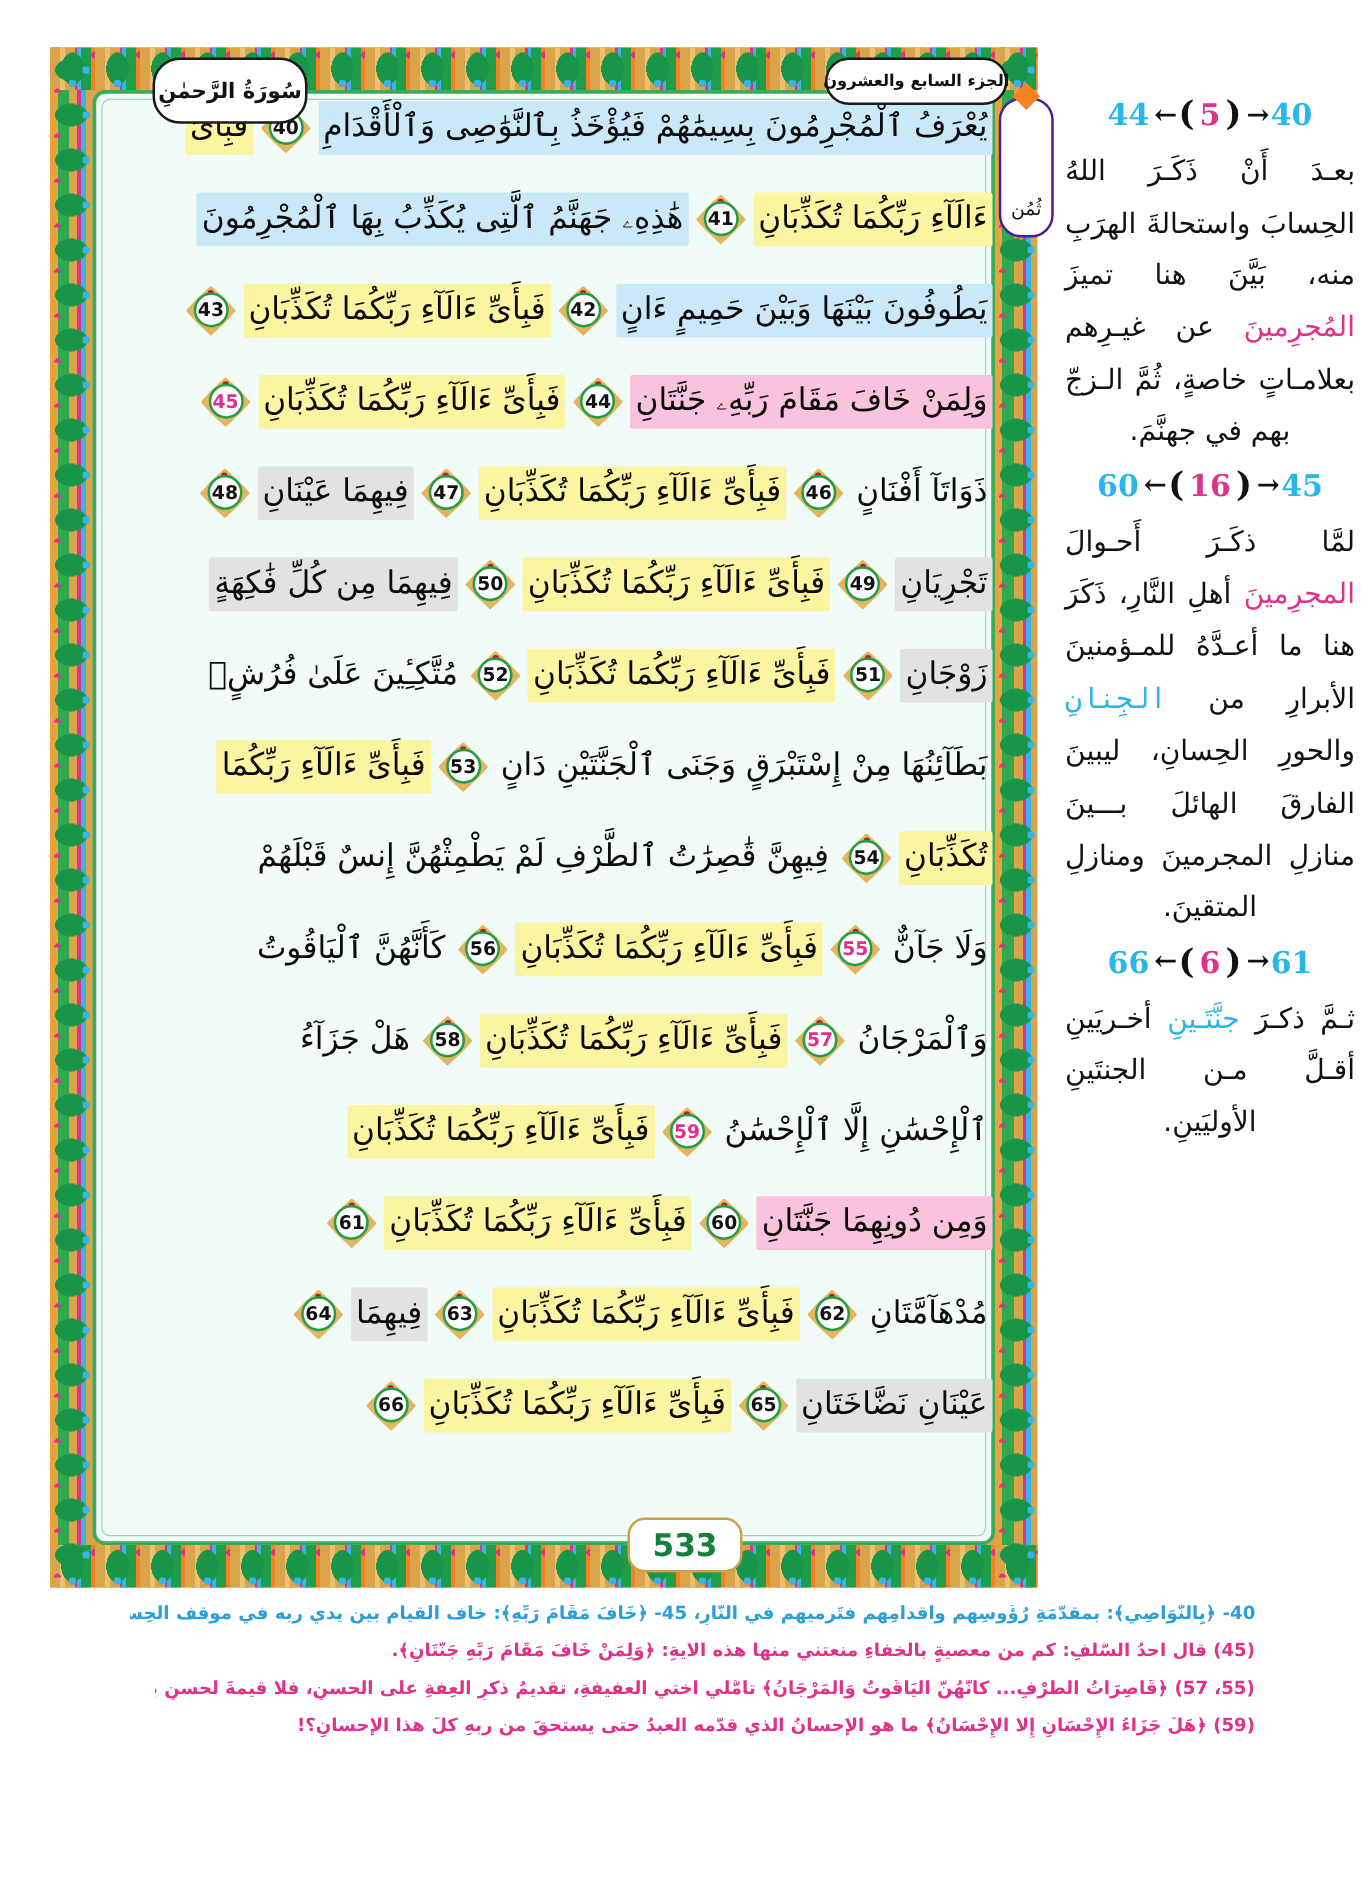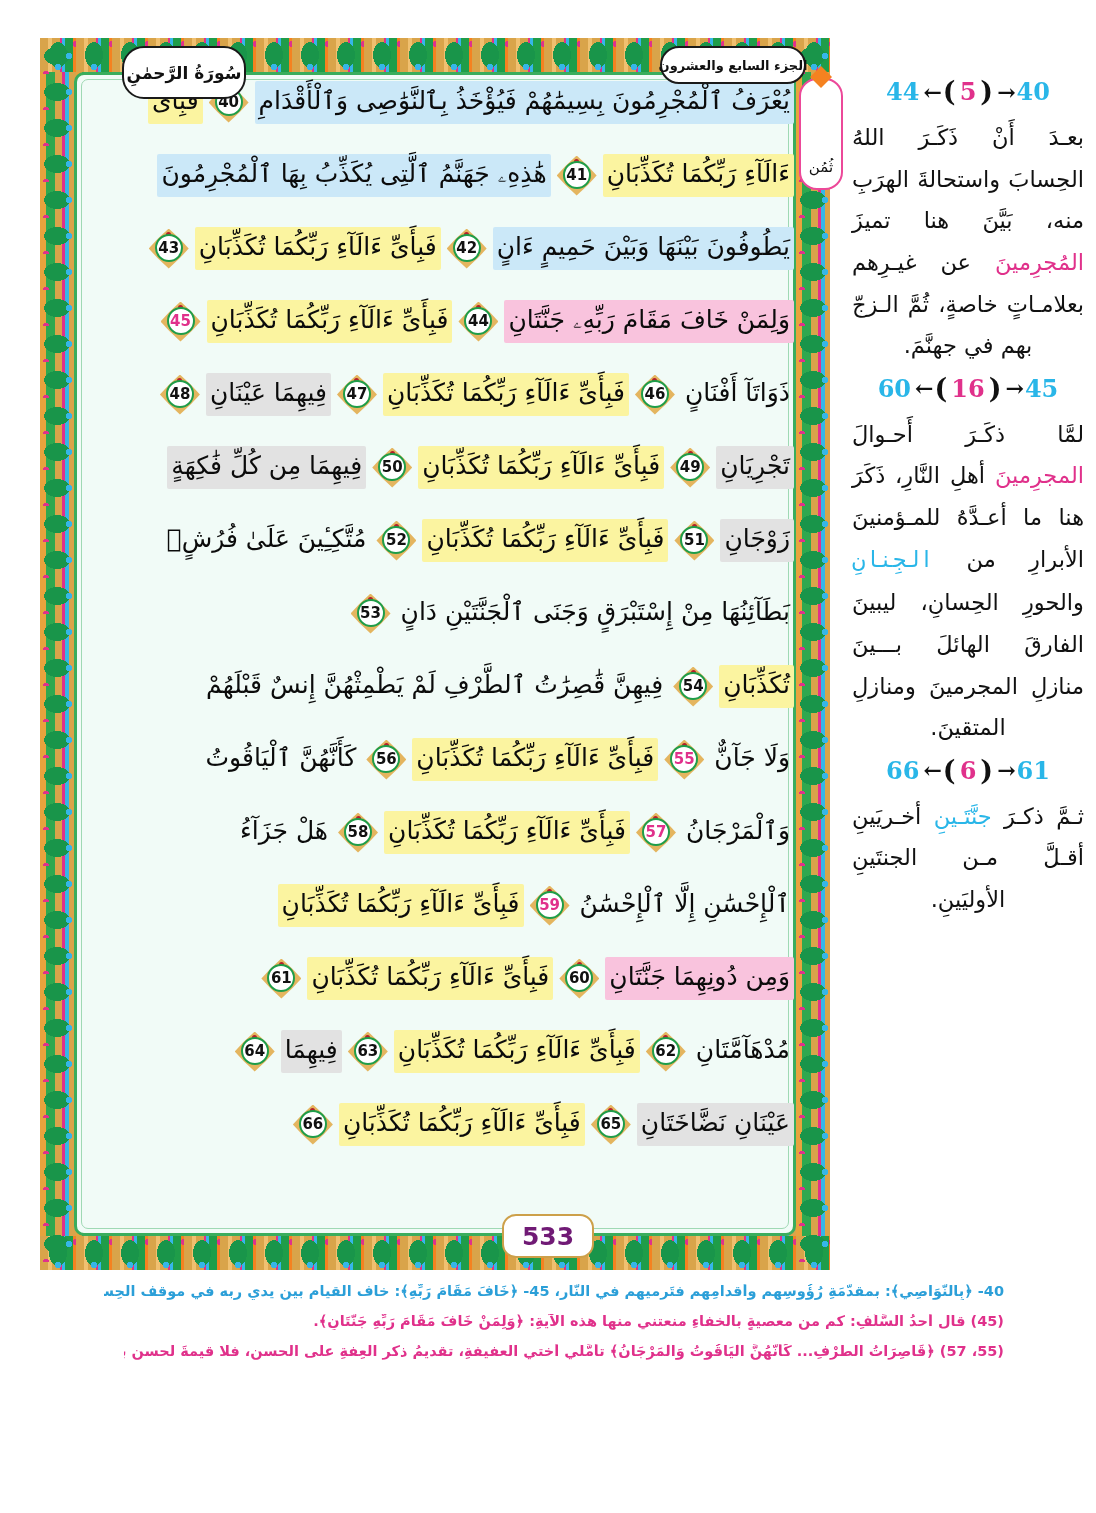--- a/index.html
+++ b/index.html
@@ -197,21 +197,21 @@
   
   .page-number {
     position:absolute;
     left:50%; transform:translateX(-50%);
     top:1214px;
     width:92px; height:44px;
     background:#ffffff;
     border:2px solid #cda04a;
     border-radius:14px;
     display:flex; align-items:center; justify-content:center;
-    font-size:25px; font-weight:700; color:#701a75;
+    font-size:25px; font-weight:700; color:#15803d;
     z-index:9;
   }
 
   
   .cartouche {
     position:absolute;
     background:#ffffff;
     border:2px solid #1a1a1a;
     border-radius:22px;
     display:flex; align-items:center; justify-content:center;
@@ -225,21 +225,21 @@
   #surah-cartouche { left:122px; top:46px; width:124px; height:53px; }
   #juz-cartouche   { left:660px; top:46px; width:146px; height:38px; }
   #juz-cartouche span { font-size:13px; }
 
   
   .thumn-marker {
     position:absolute;
     left:799px; top:78px;
     width:44px; height:112px;
     background:#ffffff;
-    border:2px solid #ec4899;
+    border:2px solid #4c1d95;
     border-radius:18px;
     z-index:10;
     display:flex; align-items:flex-end; justify-content:center;
     padding-bottom:12px;
   }
   .thumn-marker .finial{
     position:absolute; top:-14px; left:50%; margin-left:-11px;
     width:22px; height:22px; background:#f58220;
     clip-path:polygon(50% 0,100% 50%,50% 100%,0 50%);
   }
@@ -431,20 +431,21 @@
         </span>
         <span class="seg hl-none">مُتَّكِـِٔينَ عَلَىٰ فُرُشٍۭ</span>
       </div>
       <div class="qline">
         <span class="seg hl-none">بَطَآئِنُهَا مِنْ إِسْتَبْرَقٍ وَجَنَى ٱلْجَنَّتَيْنِ دَانٍ</span>
         <span class="ayah">
           <span class="diamond"></span>
           <span class="ring"></span>
           <span class="num">53</span>
         </span>
+        <span class="seg hl-yellow">فَبِأَىِّ ءَالَآءِ رَبِّكُمَا</span>
       </div>
       <div class="qline">
         <span class="seg hl-yellow">تُكَذِّبَانِ</span>
         <span class="ayah">
           <span class="diamond"></span>
           <span class="ring"></span>
           <span class="num">54</span>
         </span>
         <span class="seg hl-none">فِيهِنَّ قَٰصِرَٰتُ ٱلطَّرْفِ لَمْ يَطْمِثْهُنَّ إِنسٌ قَبْلَهُمْ</span>
       </div>
@@ -569,15 +570,16 @@
         <span class="arrow">→</span>
         <span class="from">61</span>
       </div>
       <div class="sb-par">ثـمَّ ذكـرَ <span class="w-pink" style="color:#29b6e8">جنَّتَـينِ</span> أخـريَينِ أقـلَّ مـن الجنتَينِ الأوليَينِ.</div>
     </div>
 
   <div class="footnotes" id="footnotes">
       <div class="fn fn-blue">40- ﴿بِالنَّوَاصِي﴾: بمقدَّمَةِ رُؤُوسِهم وأقدامِهم فتَرميهم في النَّارِ، 45- ﴿خَافَ مَقَامَ رَبِّهِ﴾: خاف القيام بين يدي ربه في موقف الحِسابِ.</div>
       <div class="fn fn-pink">(45) قال أحدُ السَّلَفِ: كم من معصيةٍ بالخفاءِ منعتني منها هذه الآيةِ: ﴿وَلِمَنْ خَافَ مَقَامَ رَبِّهِ جَنَّتَانِ﴾.</div>
       <div class="fn fn-pink">(55، 57) ﴿قَاصِرَاتُ الطَّرْفِ... كَأَنَّهُنَّ الْيَاقُوتُ وَالْمَرْجَانُ﴾ تأمَّلي أختي العفيفةِ، تقديمُ ذكرِ العِفةِ على الحسنِ، فلا قيمةَ لحسنٍ بلا عفافٍ.</div>
+      <div class="fn fn-pink">(59) ﴿هَلْ جَزَاءُ الإِحْسَانِ إِلَّا الإِحْسَانُ﴾ ما هو الإحسانُ الذي قدَّمه العبدُ حتى يستحقَ من ربهِ كلَّ هذا الإحسانِ؟!</div>
     </div>
 
 </div>
 
 </body></html>

